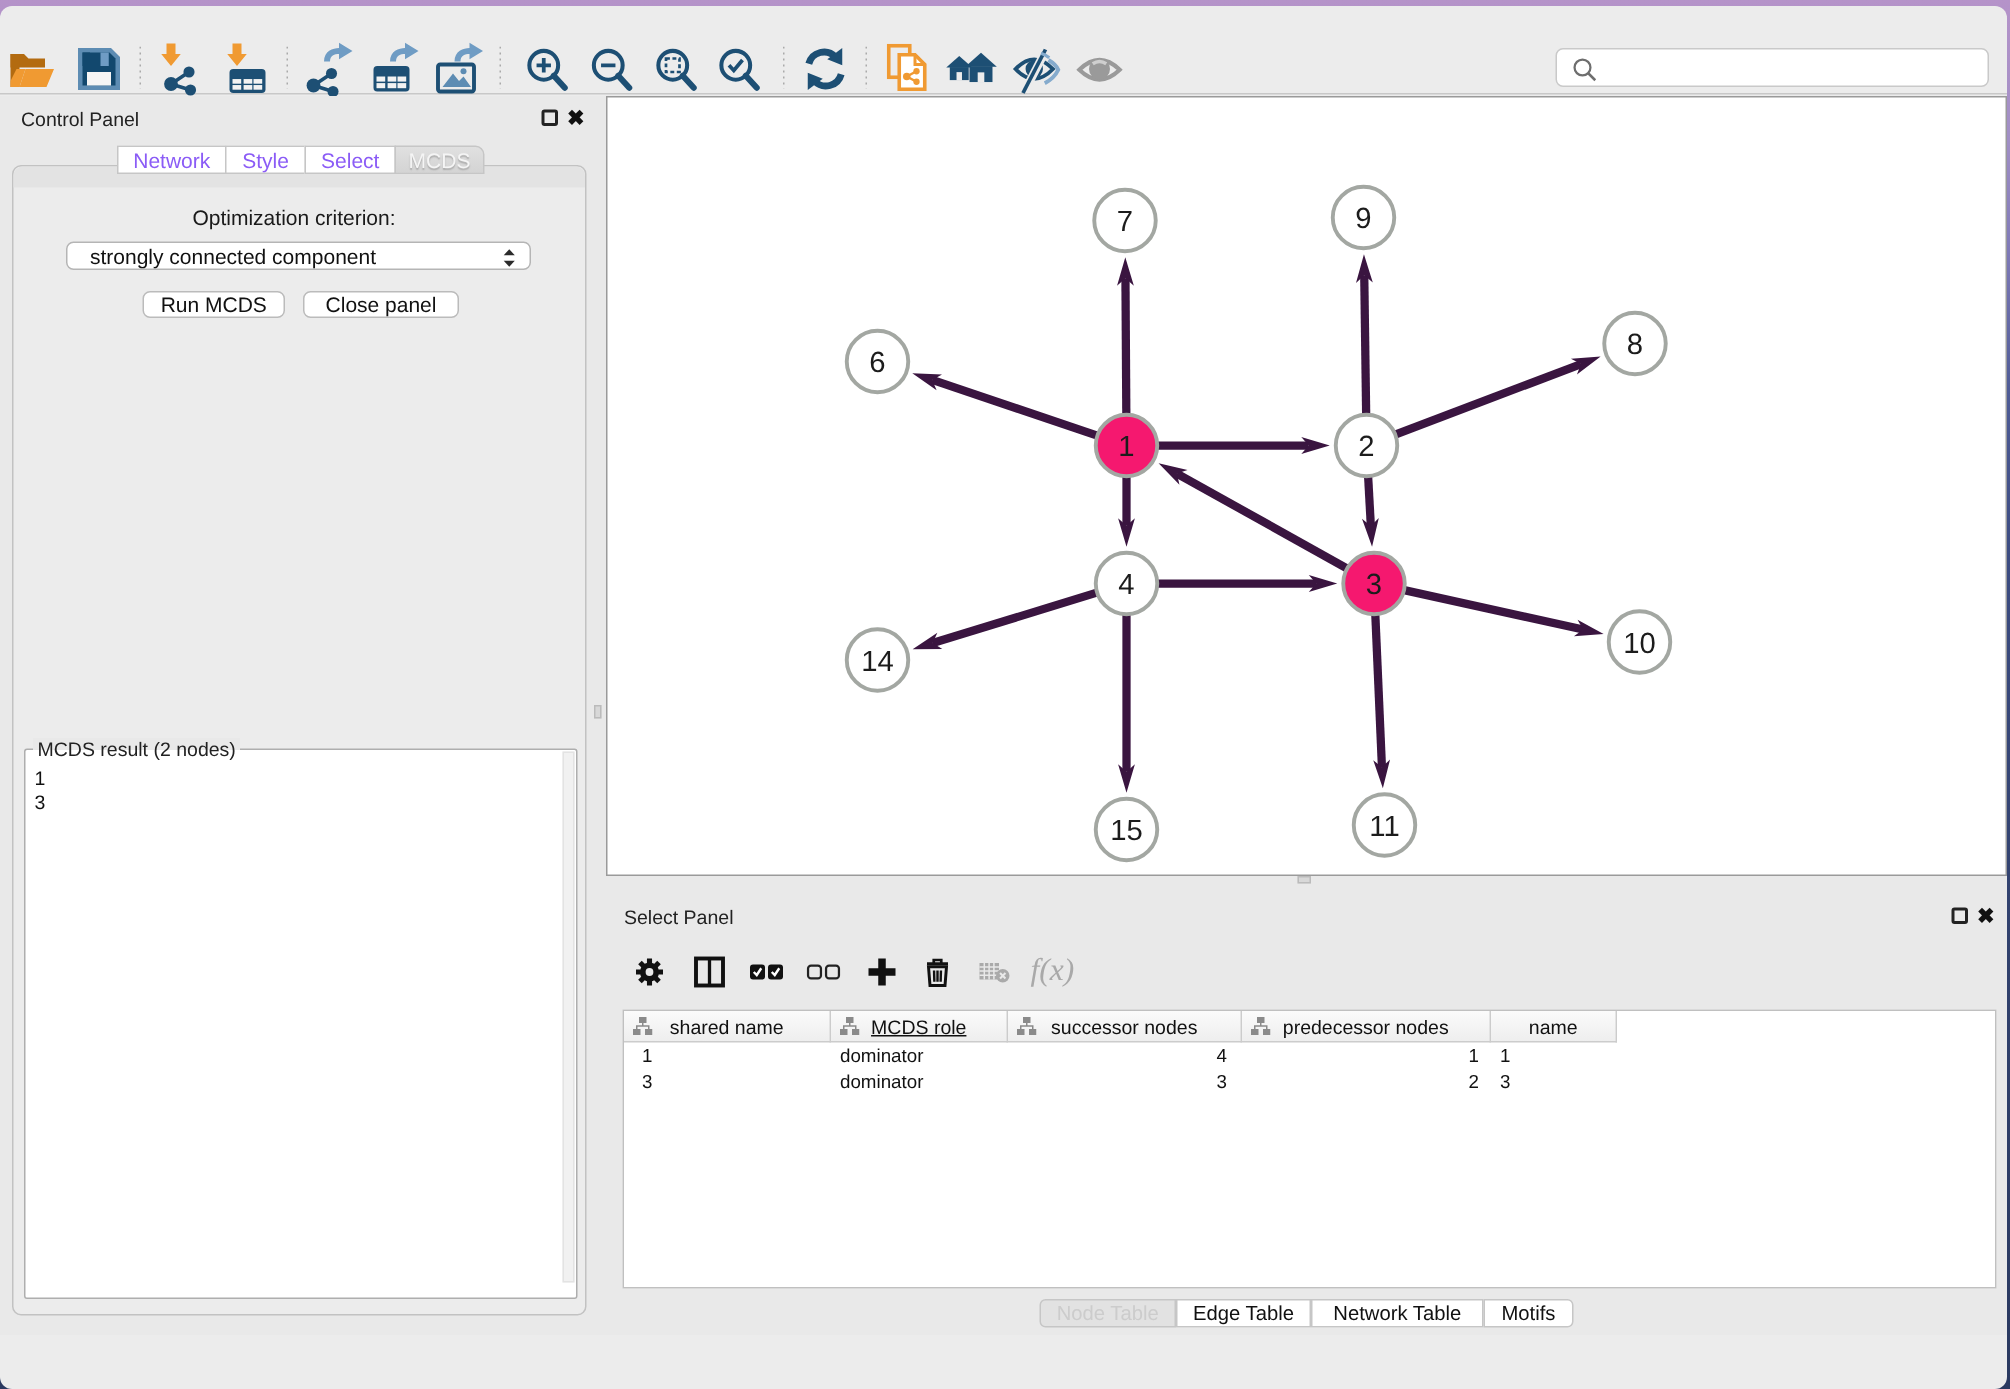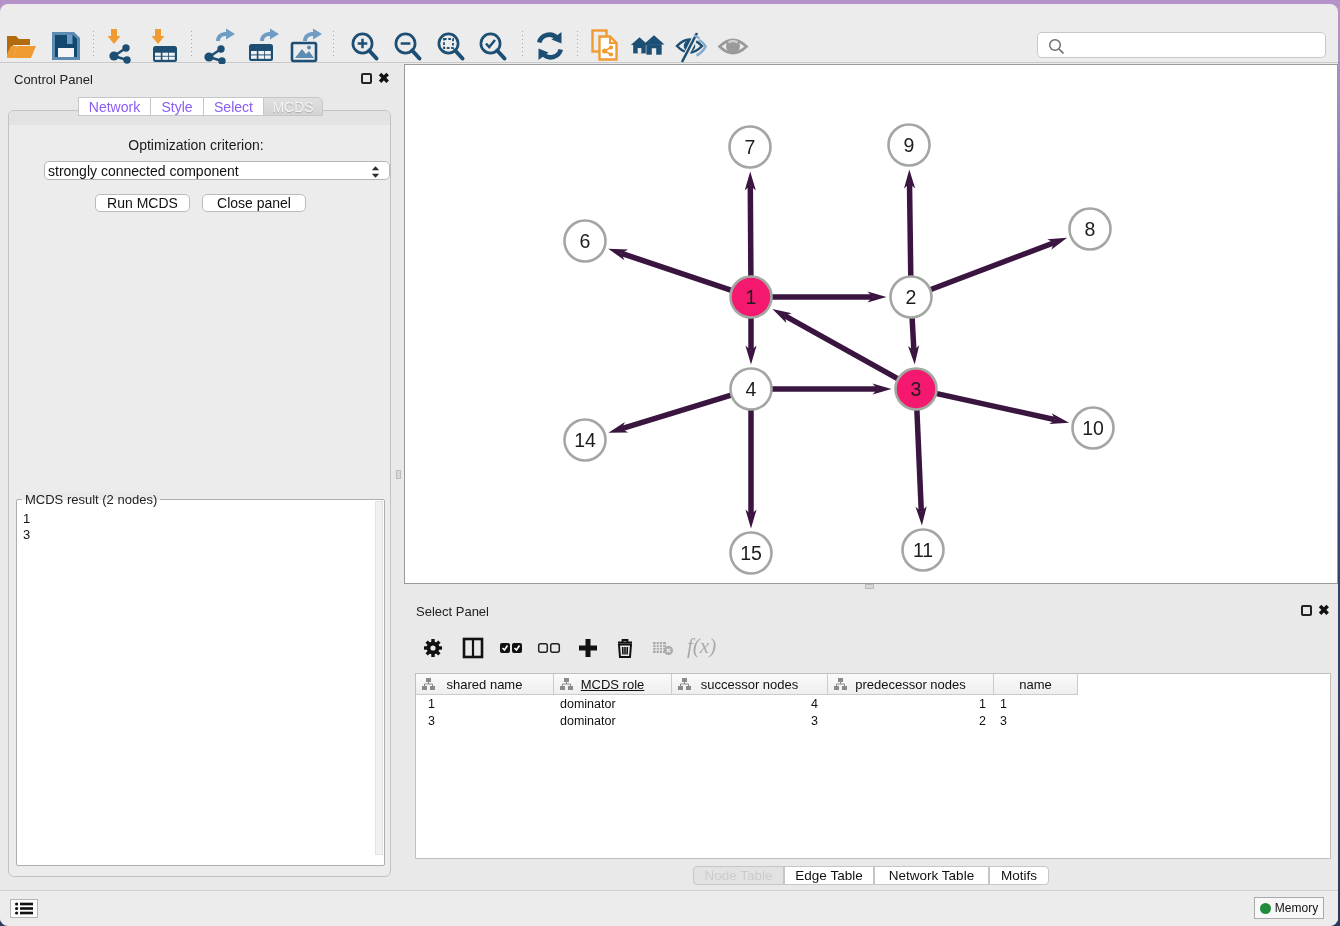--- a/index.html
+++ b/index.html
@@ -20,21 +20,21 @@
 
 #cpanel { position:absolute; left:0; top:0; width:392px; height:826px; }
 #cphead { position:absolute; left:14px; top:8px; font-size:13px; color:#222; }
 .fltbox { position:absolute; width:11px; height:11px; border:2px solid #222; border-radius:2px; }
 .xicon { position:absolute; font-size:14px; color:#111; font-weight:bold; }
 #cpcontent { position:absolute; left:8px; top:46px; width:383px; height:767px; border:1px solid #c2c2c2; border-radius:6px; background:#ececec; }
 #cptabstrip { position:absolute; left:9px; top:47px; width:381px; height:14px; background:#e3e3e3; border-radius:6px 6px 0 0; }
 .tab { position:absolute; top:33px; height:19px; font-size:14px; color:#8b5cf6; text-align:center; background:#fff; border:1px solid #c6c6c6; line-height:18px; }
 #tabMCDS { background:linear-gradient(#e0e0e0,#d4d4d4); color:#f5f5f5; text-shadow:0 1px 1px #aaa; border-radius:0 6px 0 0; }
 #optlabel { position:absolute; left:0; top:73px; width:392px; text-align:center; font-size:14px; color:#1a1a1a; }
-#dropdown { position:absolute; left:44px; top:97px; width:346px; height:19px; background:#fff; border:1px solid #b5b5b5; border-radius:5px; font-size:14px; color:#111; line-height:18px; padding-left:3px; }
+#dropdown { position:absolute; left:44px; top:97px; width:310px; height:19px; background:#fff; border:1px solid #b5b5b5; border-radius:5px; font-size:14px; color:#111; line-height:18px; padding-left:15px; }
 .btn { position:absolute; top:130px; height:18px; background:#fff; border:1px solid #bbb; border-radius:5px; font-size:14px; color:#111; text-align:center; line-height:17px; }
 #mcdsres { position:absolute; left:16px; top:435px; width:369px; height:367px; border:1px solid #aeaeae; border-radius:2px; background:#fff; }
 #mcdslegend { position:absolute; left:5px; top:-8px; font-size:13px; color:#222; padding:0 3px; line-height:16px; background:linear-gradient(#e9e9e9 50%, #ffffff 50%); }
 #mcdstxt { position:absolute; left:6px; top:11px; font-size:13px; color:#111; line-height:16px; }
 #mcdsscroll { position:absolute; right:1px; top:1px; width:8px; height:97%; background:#f1f1f1; border:1px solid #e3e3e3; }
 
 #vsplit { position:absolute; left:392px; top:0; width:12px; height:826px; background:#e9e9e9; }
 #vhandle { position:absolute; left:396px; top:406px; width:5px; height:9px; background:#d8d8d8; border:1px solid #bbb; }
 #hhandle { position:absolute; left:865px; top:520px; width:9px; height:5px; background:#d8d8d8; border:1px solid #bbb; }
 
@@ -369,28 +369,13 @@
 <div class="rcell" style="left:584px; top:39px;">3</div>
 </div>
       <div id="btabs">
         <div class="btab" style="left:0px; width:91px; background:#e2e2e2; color:#ccc; border-radius:4px 0 0 4px;">Node Table</div>
         <div class="btab" style="left:91px; width:90px;">Edge Table</div>
         <div class="btab" style="left:181px; width:115px;">Network Table</div>
         <div class="btab" style="left:296px; width:60px; border-radius:0 4px 4px 0;">Motifs</div>
       </div>
     </div>
   </div>
-  <div id="statusbar">
-    <div id="listbtn">
-        <svg width="18" height="13" viewBox="0 0 18 13" style="position:absolute; left:4px; top:2px;">
-          <g fill="#111">
-            <circle cx="1.6" cy="2" r="1.6"></circle>
-            <circle cx="1.6" cy="6.5" r="1.6"></circle>
-            <circle cx="1.6" cy="11" r="1.6"></circle>
-            <rect x="5" y="0.7" width="13" height="2.6"></rect>
-            <rect x="5" y="5.2" width="13" height="2.6"></rect>
-            <rect x="5" y="9.7" width="13" height="2.6"></rect>
-          </g>
-        </svg>
-      </div>
-    <div id="membtn"><span id="memdot"></span>Memory</div>
-  </div>
 </div>
 
 </body></html>

